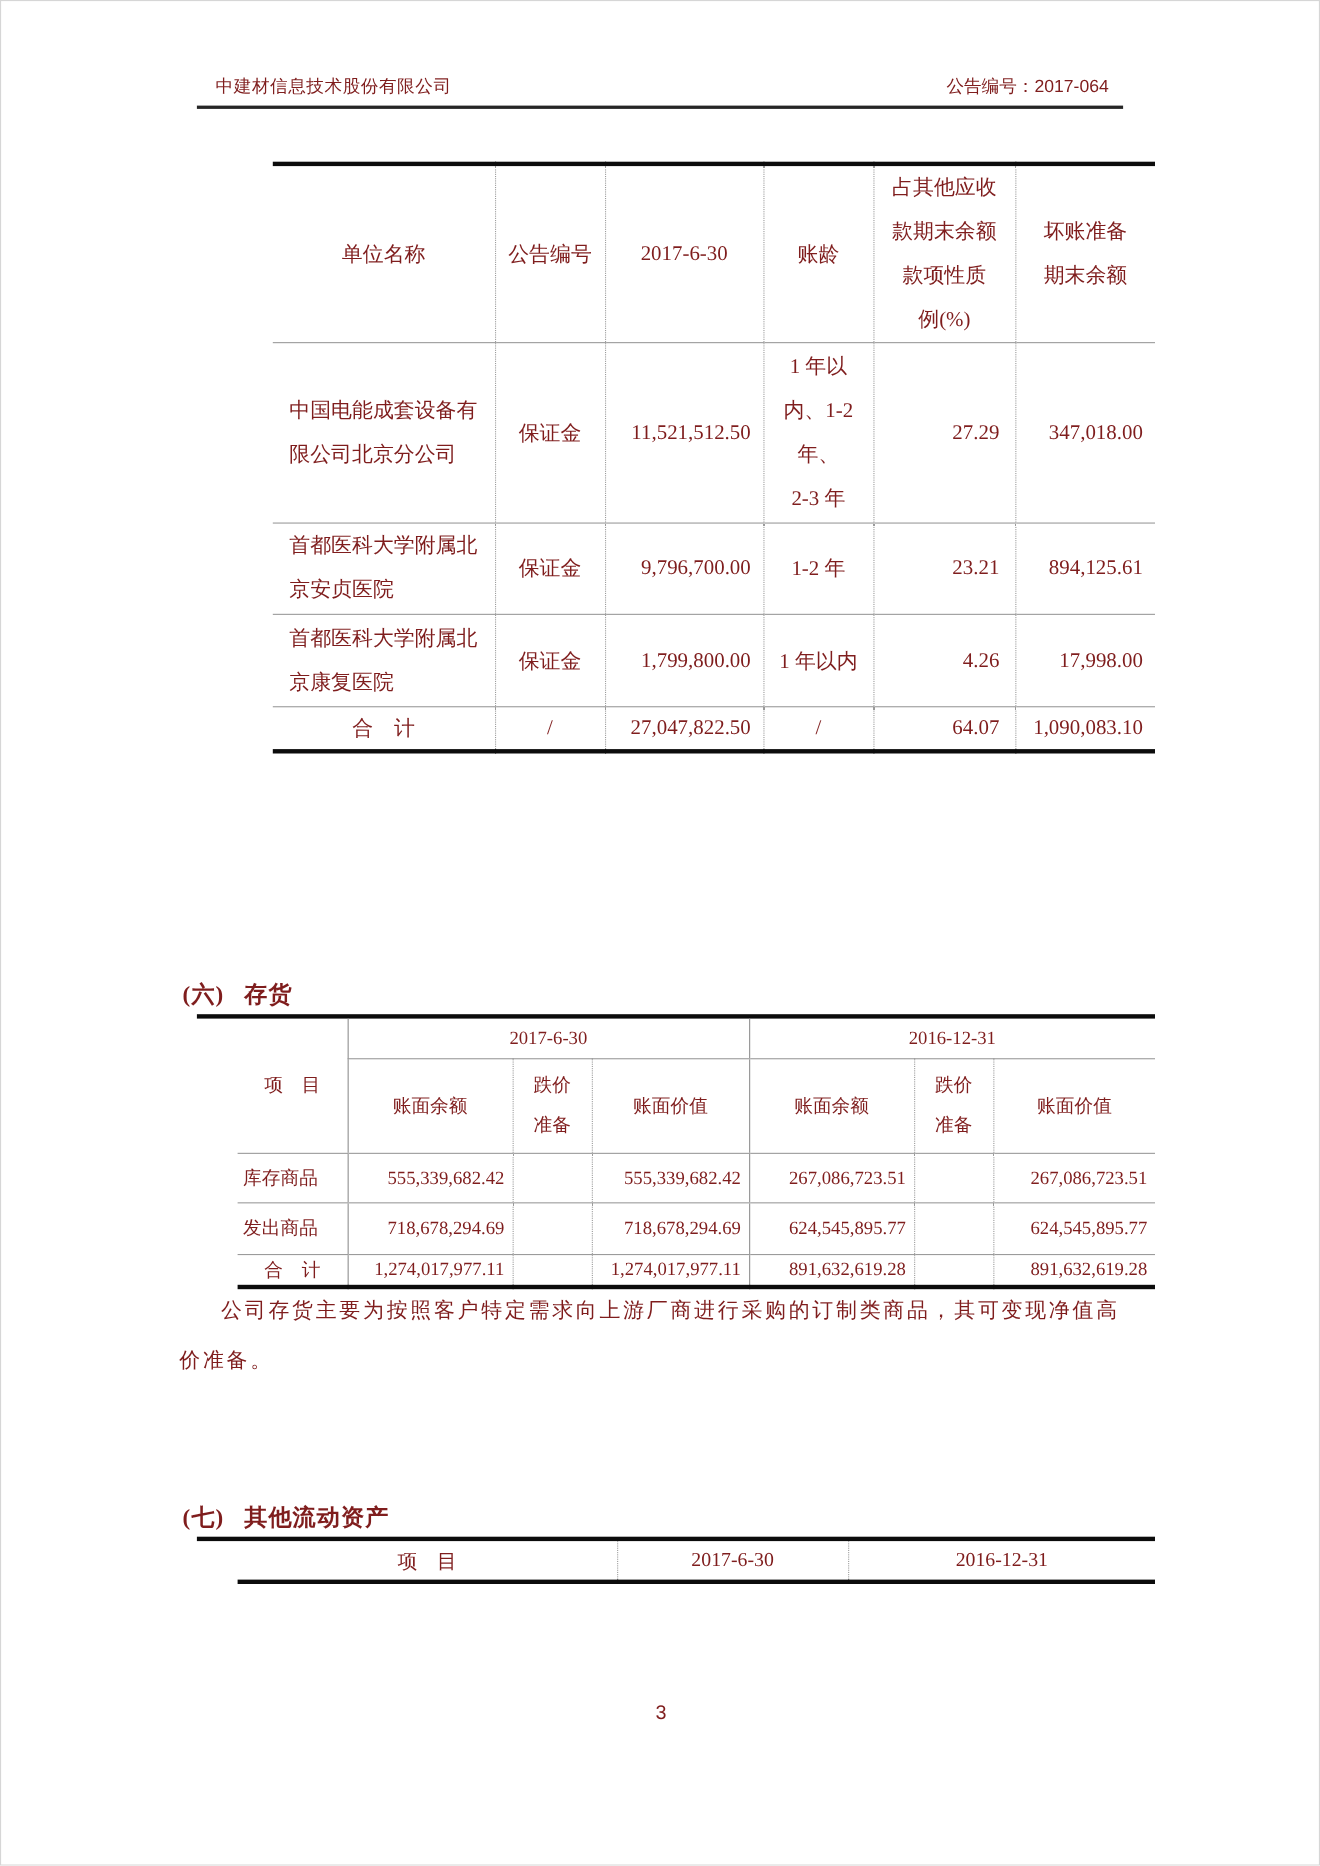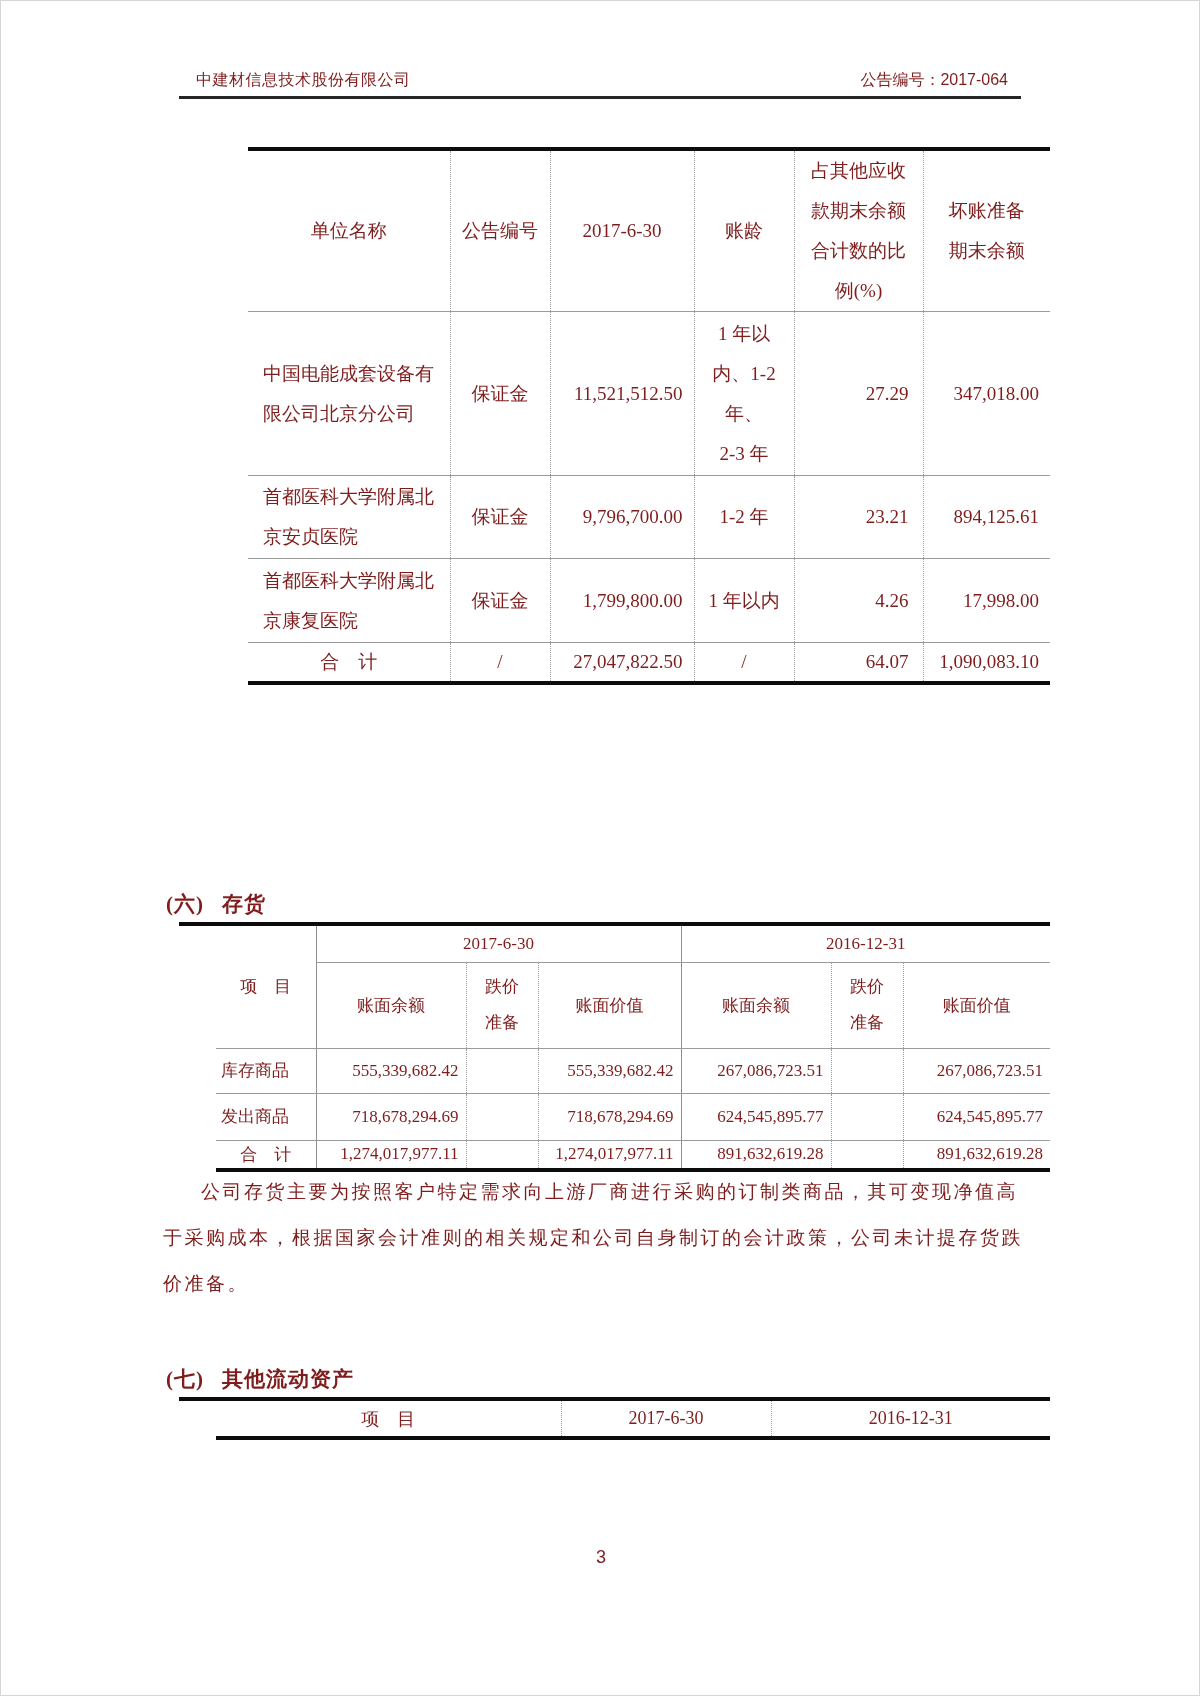--- a/index.html
+++ b/index.html
@@ -109,21 +109,21 @@
     </colgroup>
     <tbody>
         <tr class="rh0">
       <td class="ctr">单位名称</td>
       <td class="ctr">公告编号</td>
       <td class="ctr">2017-6-30</td>
       <td class="ctr">账龄</td>
       <td class="mline">
         <div>占其他应收</div>
         <div>款期末余额</div>
-        <div>合计数的比</div>
+        <div>款项性质</div>
         <div>例(%)</div>
       </td>
       <td class="mline">
         <div>坏账准备</div>
         <div>期末余额</div>
       </td>
     </tr>
 
     <tr class="rh1">
       <td class="name">
@@ -239,21 +239,20 @@
       <td class="num">1,274,017,977.11</td>
       <td class="num gdiv">891,632,619.28</td>
       <td class="num"></td>
       <td class="num">891,632,619.28</td>
     </tr>
   </tbody>
     </table>
 
   <div class="note">
     <div class="first">公司存货主要为按照客户特定需求向上游厂商进行采购的订制类商品，其可变现净值高</div>
-    <div>于采购成本，根据国家会计准则的相关规定和公司自身制订的会计政策，公司未计提存货跌</div>
     <div>价准备。</div>
   </div>
 
   <div class="sec-heading sec7">
     <span class="idx">(七)</span><span>其他流动资产</span>
   </div>
   <div class="rule7"></div>
 
   <table class="t3">
     <colgroup>

